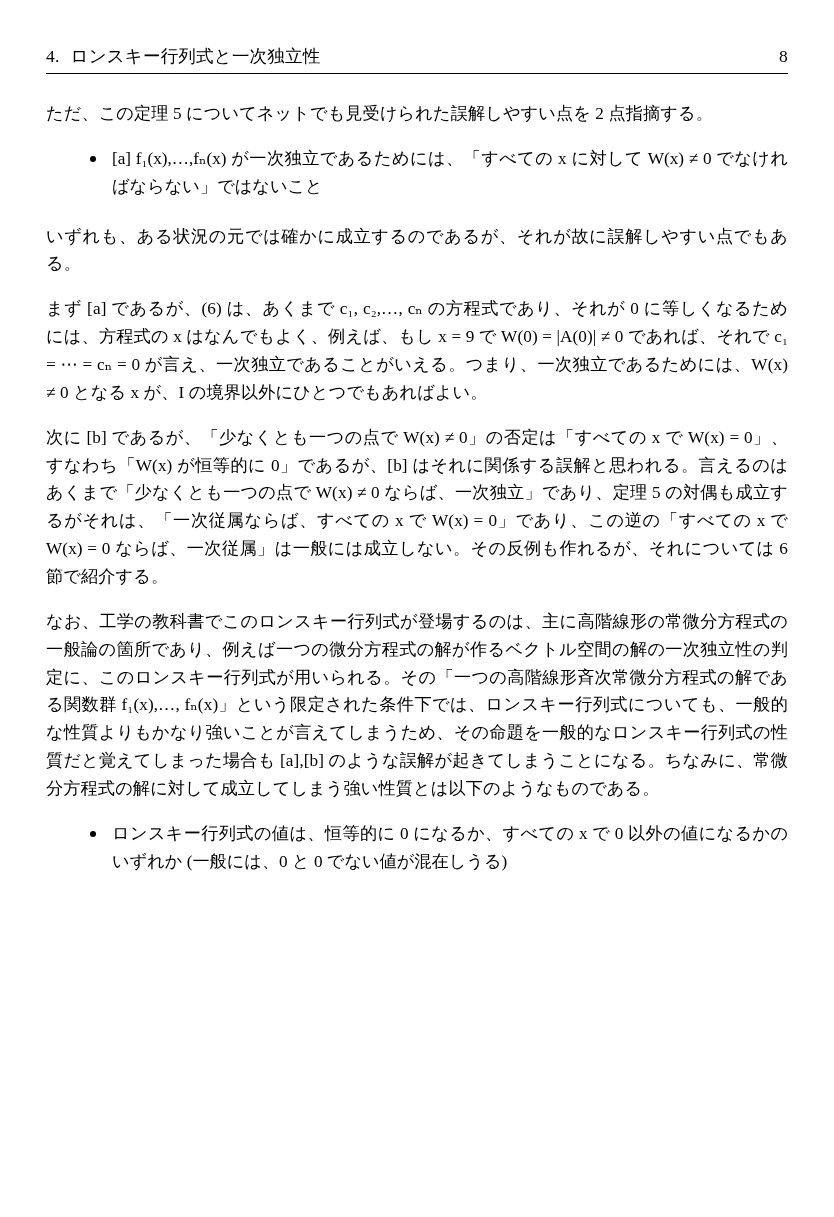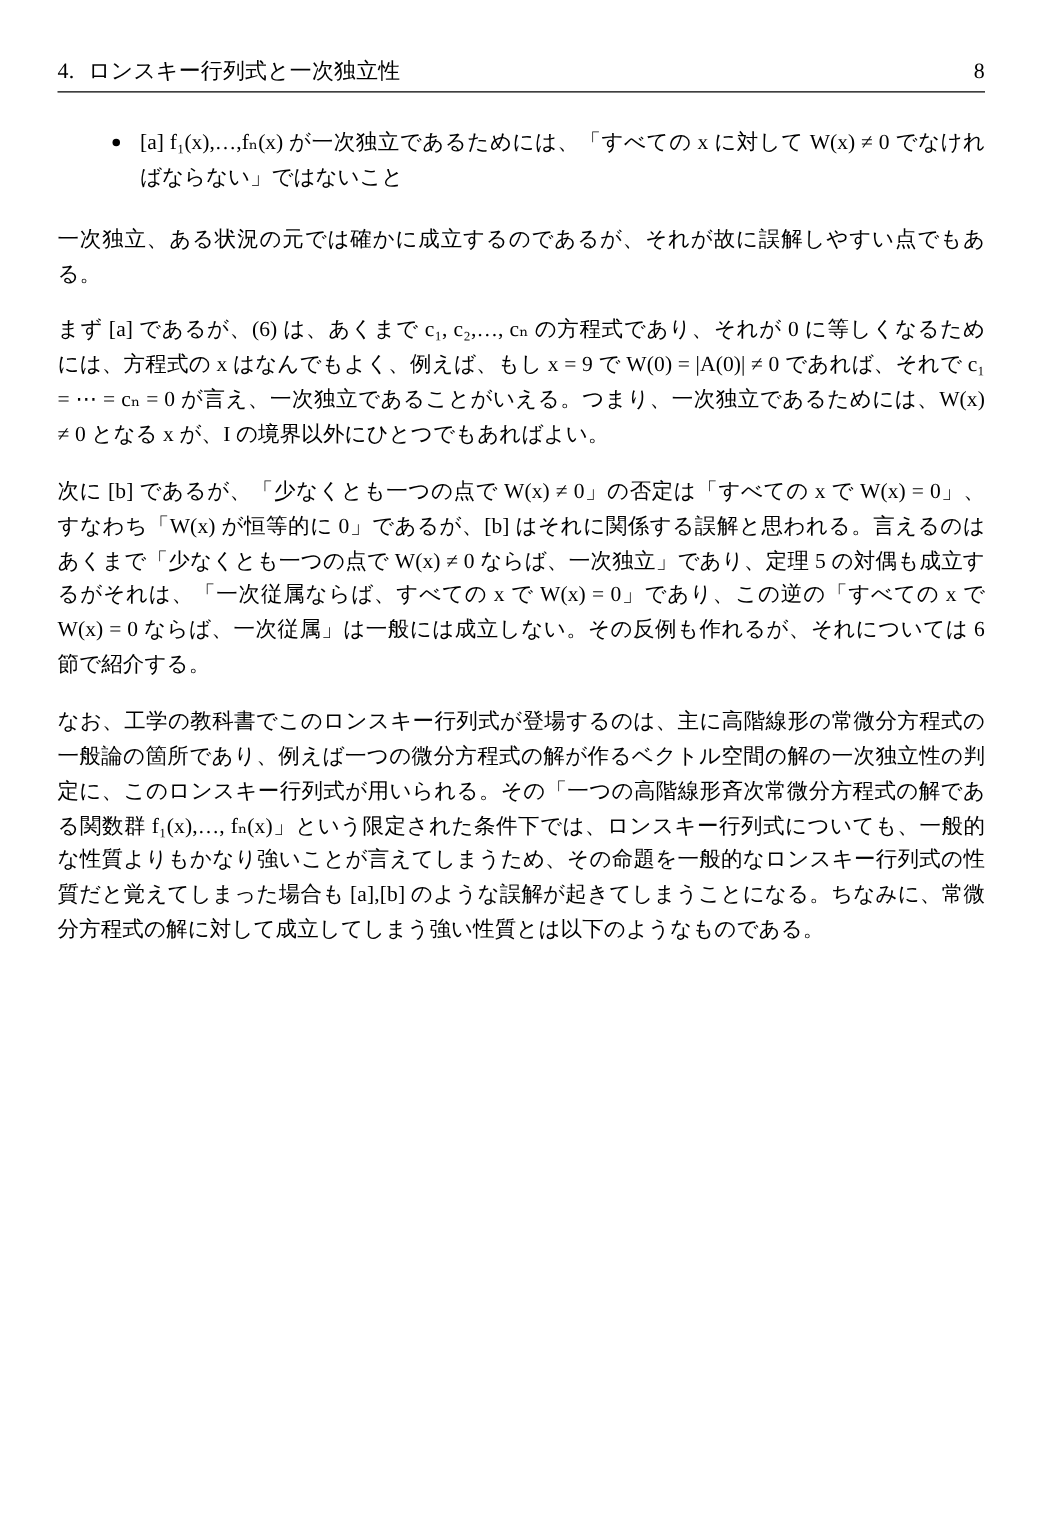--- a/index.html
+++ b/index.html
@@ -83,27 +83,34 @@
 <div class="page">
 
   <div class="header">
     <div class="header-left">
       <span class="sec-num">4.</span>
       <span class="sec-title">ロンスキー行列式と一次独立性</span>
     </div>
     <span class="page-num">8</span>
   </div>
 
+  <p class="body first-para">ただ、この定理 5 についてネットでも見受けられた誤解しやすい点を 2 点指摘する。</p>
 
   <ul class="bullets">
     <li>
       <span class="dot"></span>
       <span>[a] f₁(x),…,fₙ(x) が一次独立であるためには、「すべての x に対して W(x) ≠ 0 でなければならない」ではないこと</span>
     </li>
   </ul>
 
-  <p class="body">一次独立、ある状況の元では確かに成立するのであるが、それが故に誤解しやすい点でもある。</p>
+  <p class="body">いずれも、ある状況の元では確かに成立するのであるが、それが故に誤解しやすい点でもある。</p>
   <p class="body">まず [a] であるが、(6) は、あくまで c₁, c₂,…, cₙ の方程式であり、それが 0 に等しくなるためには、方程式の x はなんでもよく、例えば、もし x = 9 で W(0) = |A(0)| ≠ 0 であれば、それで c₁ = ⋯ = cₙ = 0 が言え、一次独立であることがいえる。つまり、一次独立であるためには、W(x) ≠ 0 となる x が、I の境界以外にひとつでもあればよい。</p>
   <p class="body">次に [b] であるが、「少なくとも一つの点で W(x) ≠ 0」の否定は「すべての x で W(x) = 0」、すなわち「W(x) が恒等的に 0」であるが、[b] はそれに関係する誤解と思われる。言えるのはあくまで「少なくとも一つの点で W(x) ≠ 0 ならば、一次独立」であり、定理 5 の対偶も成立するがそれは、「一次従属ならば、すべての x で W(x) = 0」であり、この逆の「すべての x で W(x) = 0 ならば、一次従属」は一般には成立しない。その反例も作れるが、それについては 6 節で紹介する。</p>
   <p class="body">なお、工学の教科書でこのロンスキー行列式が登場するのは、主に高階線形の常微分方程式の一般論の箇所であり、例えば一つの微分方程式の解が作るベクトル空間の解の一次独立性の判定に、このロンスキー行列式が用いられる。その「一つの高階線形斉次常微分方程式の解である関数群 f₁(x),…, fₙ(x)」という限定された条件下では、ロンスキー行列式についても、一般的な性質よりもかなり強いことが言えてしまうため、その命題を一般的なロンスキー行列式の性質だと覚えてしまった場合も [a],[b] のような誤解が起きてしまうことになる。ちなみに、常微分方程式の解に対して成立してしまう強い性質とは以下のようなものである。</p>
 
+  <ul class="bullets bottom-list">
+    <li>
+      <span class="dot"></span>
+      <span>ロンスキー行列式の値は、恒等的に 0 になるか、すべての x で 0 以外の値になるかのいずれか (一般には、0 と 0 でない値が混在しうる)</span>
+    </li>
+  </ul>
 
 </div>
 
 </body></html>

